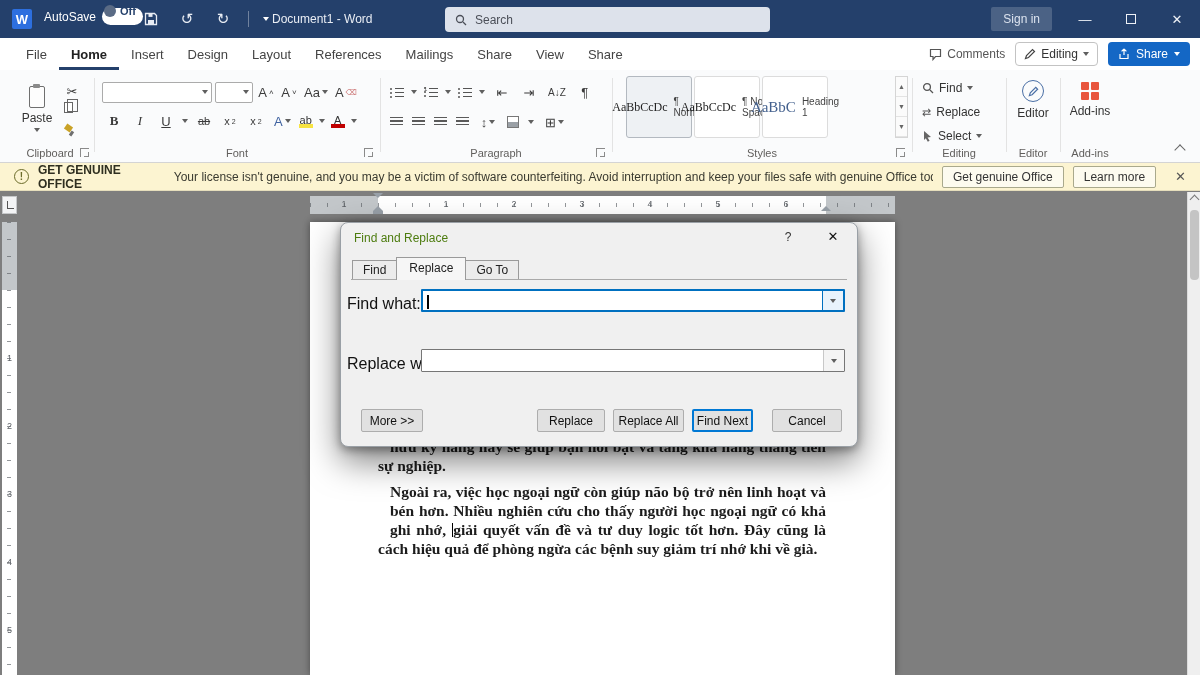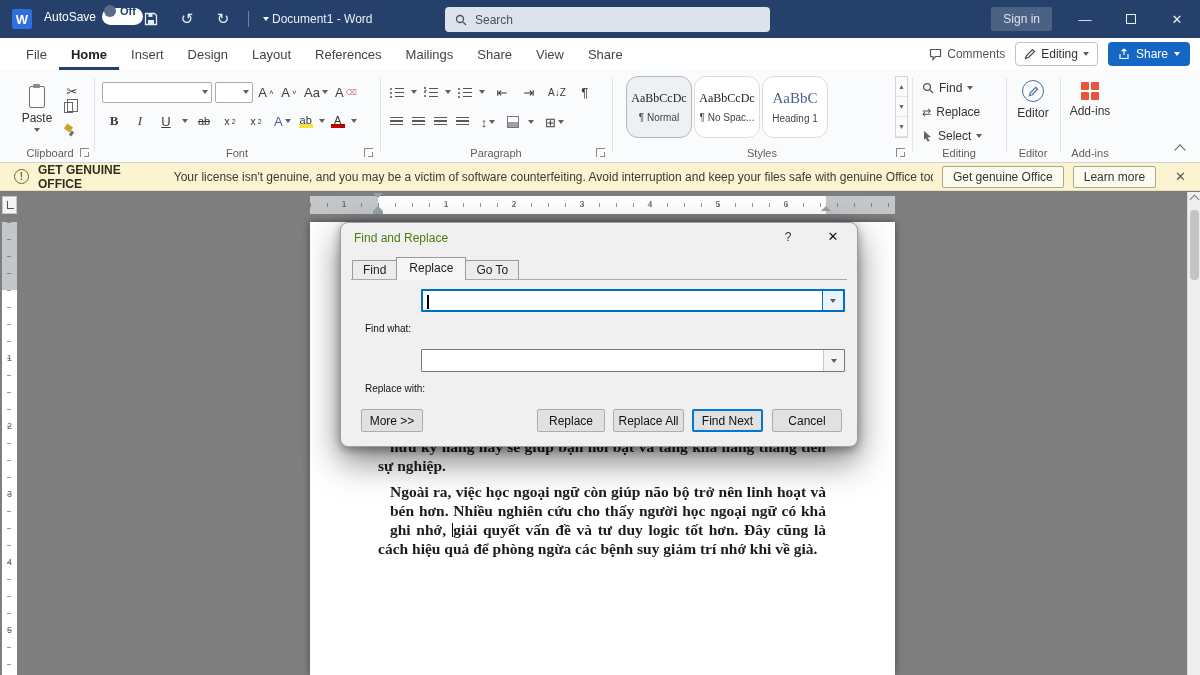--- a/index.html
+++ b/index.html
@@ -63,22 +63,22 @@
   .ico-list { position:relative; width:14px; height:11px; }
   .ico-list::before { content:""; position:absolute; left:0; top:1px; width:2px; height:2px; border-radius:50%; background:#555; box-shadow:0 4px 0 #555, 0 8px 0 #555; }
   .ico-list::after { content:""; position:absolute; left:5px; top:1px; right:0; height:10px; background:repeating-linear-gradient(to bottom, #555 0 1.5px, transparent 1.5px 4px); }
   .ico-num::before { content:"1"; position:absolute; left:0; top:0; font-size:6px; color:#555; line-height:4px; }
   .ico-num::after { content:""; position:absolute; left:5px; top:1px; right:0; height:10px; background:repeating-linear-gradient(to bottom, #555 0 1.5px, transparent 1.5px 4px); }
   .hl-ico, .fc-ico { position:relative; width:14px; height:14px; font-size:11px; color:#333; text-align:center; }
   .hl-ico::after { content:""; position:absolute; left:0; bottom:0; width:14px; height:4px; background:#f7e342; }
   .fc-ico::after { content:""; position:absolute; left:0; bottom:0; width:14px; height:4px; background:#c00000; }
   .shade-ico { width:12px; height:12px; border:1px solid #777; background:linear-gradient(to bottom, #fff 0 55%, #9aa0a6 55% 100%); }
 
-  .stylecard { position:absolute; top:6px; width:66px; height:62px; border:1px solid #dcdcdc; background:#fff; border-radius:12px;
-               display:flex; flex-direction:column; align-items:center; justify-content:center; gap:6px; }
+  .stylecard { position:absolute; top:6px; width:66px; height:62px; border:1px solid #dcdcdc; background:#fff; border-radius:3px;
+               display:flex; flex-direction:row; align-items:center; justify-content:center; gap:6px; }
   .stylecard.sel { border-color:#b3b9c0; background:#eef1f4; }
   .sprev { font-family:"Liberation Serif", serif; font-size:12px; color:#222; }
   .sprev.h1 { font-size:15px; color:#44618e; }
   .sprev.h2 { font-size:13px; color:#44618e; }
   .sname { font-size:10px; color:#444; }
   .stylescroll { position:absolute; right:0; top:6px; width:13px; height:62px; border:1px solid #d5d5d5; background:#fbfbfb;
                  display:flex; flex-direction:column; }
   .stylescroll span { flex:1; display:flex; align-items:center; justify-content:center; font-size:7px; color:#666; border-bottom:1px solid #e3e3e3; }
 
   .edrow { position:absolute; left:6px; display:flex; align-items:center; gap:5px; font-size:12px; color:#333; height:20px; }
@@ -132,21 +132,21 @@
   
   .dlg { position:absolute; left:340px; top:222px; width:518px; height:225px; background:#f0f0f0; border:1px solid #9aa0a6;
          border-radius:8px; box-shadow:0 14px 34px rgba(0,0,0,.5), 0 3px 10px rgba(0,0,0,.35); font-size:12px; color:#000; z-index:50; }
   .dlg-title { position:absolute; left:13px; top:8px; font-size:12px; color:#4d7c0f; }
   .dlg-help { position:absolute; right:60px; top:7px; color:#333; font-size:12px; width:18px; text-align:center; }
   .dlg-close { position:absolute; right:14px; top:6px; color:#111; font-size:13px; width:20px; text-align:center; }
   .dlg-tabs { position:absolute; left:11px; top:36px; display:flex; align-items:flex-end; height:21px; }
   .dtab { border:1px solid #9a9a9a; border-bottom:none; background:#ececec; padding:2px 10px 3px; margin-right:-1px; font-size:12px; color:#222; }
   .dtab.sel { background:#f6f6f6; padding:3px 12px 5px; position:relative; z-index:2; }
   .dlg-panelline { position:absolute; left:10px; right:10px; top:56px; border-top:1px solid #a9a9a9; }
-  .dlg-label { position:absolute; left:24px; font-size:10px; color:#111;margin-top:28px; }
+  .dlg-label { position:absolute; left:6px; font-size:16px; color:#111; }
   .dcombo { position:absolute; left:80px; width:424px; height:23px; background:#fff; border:1px solid #767676; border-radius:1px; display:flex; }
   .dcombo .val { flex:1; padding:3px 5px; font-size:12px; color:#000; position:relative; }
   .dcombo .arrow { width:21px; display:flex; align-items:center; justify-content:center; background:#f4f4f4; border-left:1px solid #c8c8c8; }
   .dcombo.focus { border:2px solid #0070c0; }
   .dcombo.focus .arrow { background:#e9f3fc; border-left:1px solid #0070c0; }
   .dcursor { position:absolute; left:4px; top:4px; width:1.5px; height:14px; background:#000; }
   .dbtn { position:absolute; height:23px; background:#e1e1e1; border:1px solid #adadad; border-radius:2px;
           display:flex; align-items:center; justify-content:center; font-size:12px; color:#111; }
   .dbtn.default { border:2px solid #0078d4; }
 </style>
@@ -467,17 +467,17 @@
     <div class="dcombo" style="top:126px;">
       <span class="val"></span>
       <span class="arrow">
           <span class="caret"></span>
         </span>
     </div>
 
     <div class="dbtn" style="left:20px; top:186px; width:62px;">More &gt;&gt;</div>
     <div class="dbtn" style="left:196px; top:186px; width:68px;">Replace</div>
     <div class="dbtn" style="left:272px; top:186px; width:71px;">Replace All</div>
-    <div class="dbtn default" style="left:351px; top:186px; width:71px;">Find Next</div>
+    <div class="dbtn default" style="left:351px; top:186px; width:61px;">Find Next</div>
     <div class="dbtn" style="left:431px; top:186px; width:70px;">Cancel</div>
   </div>
 
 </div>
 
 </body></html>

